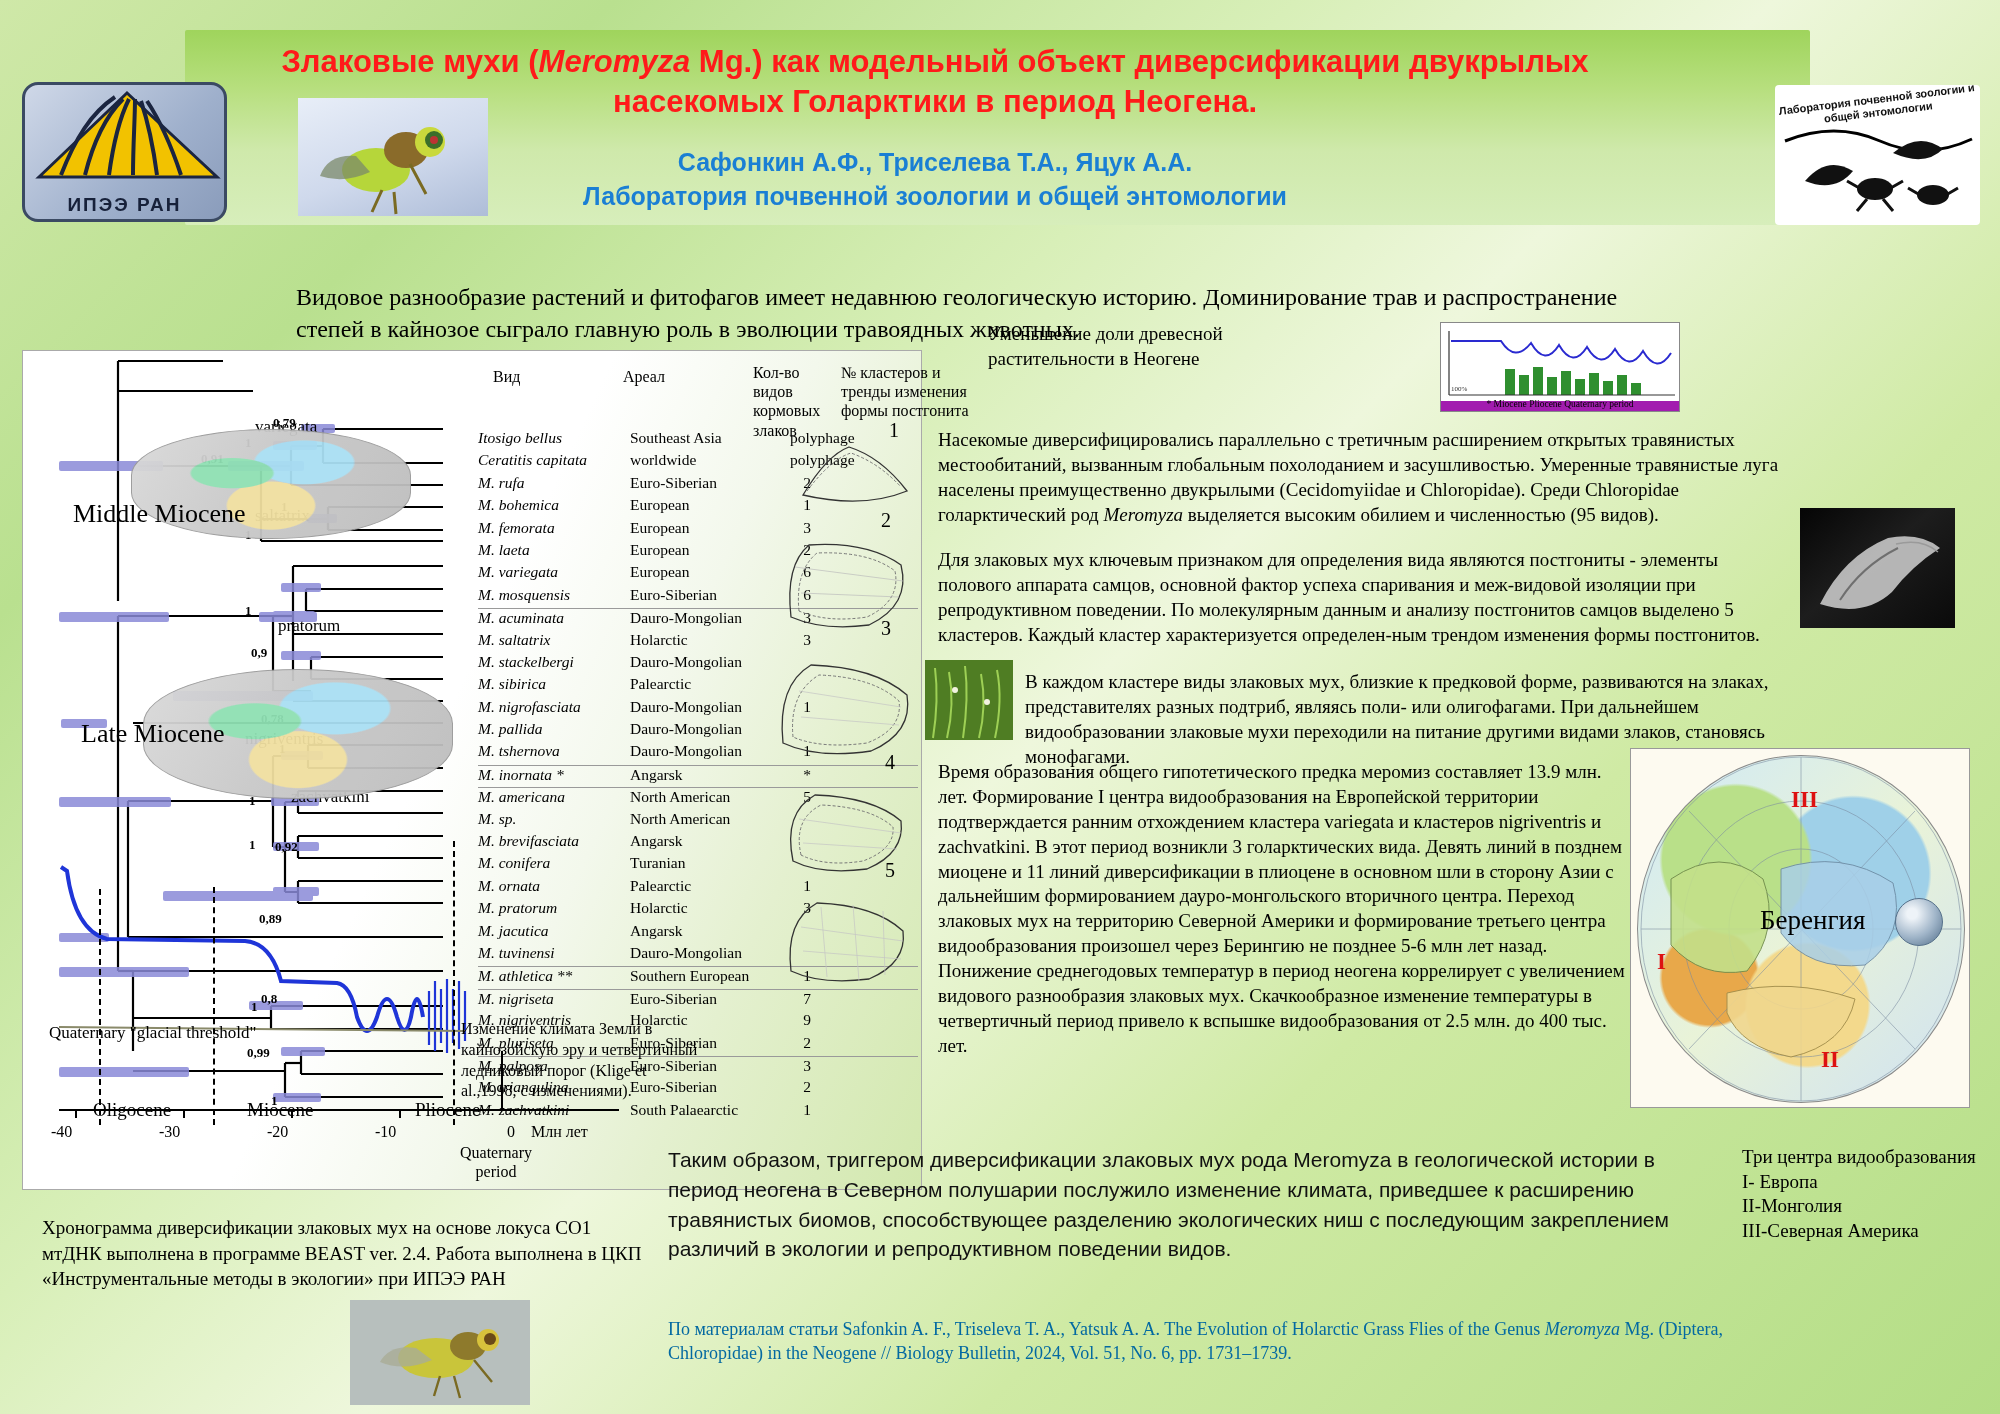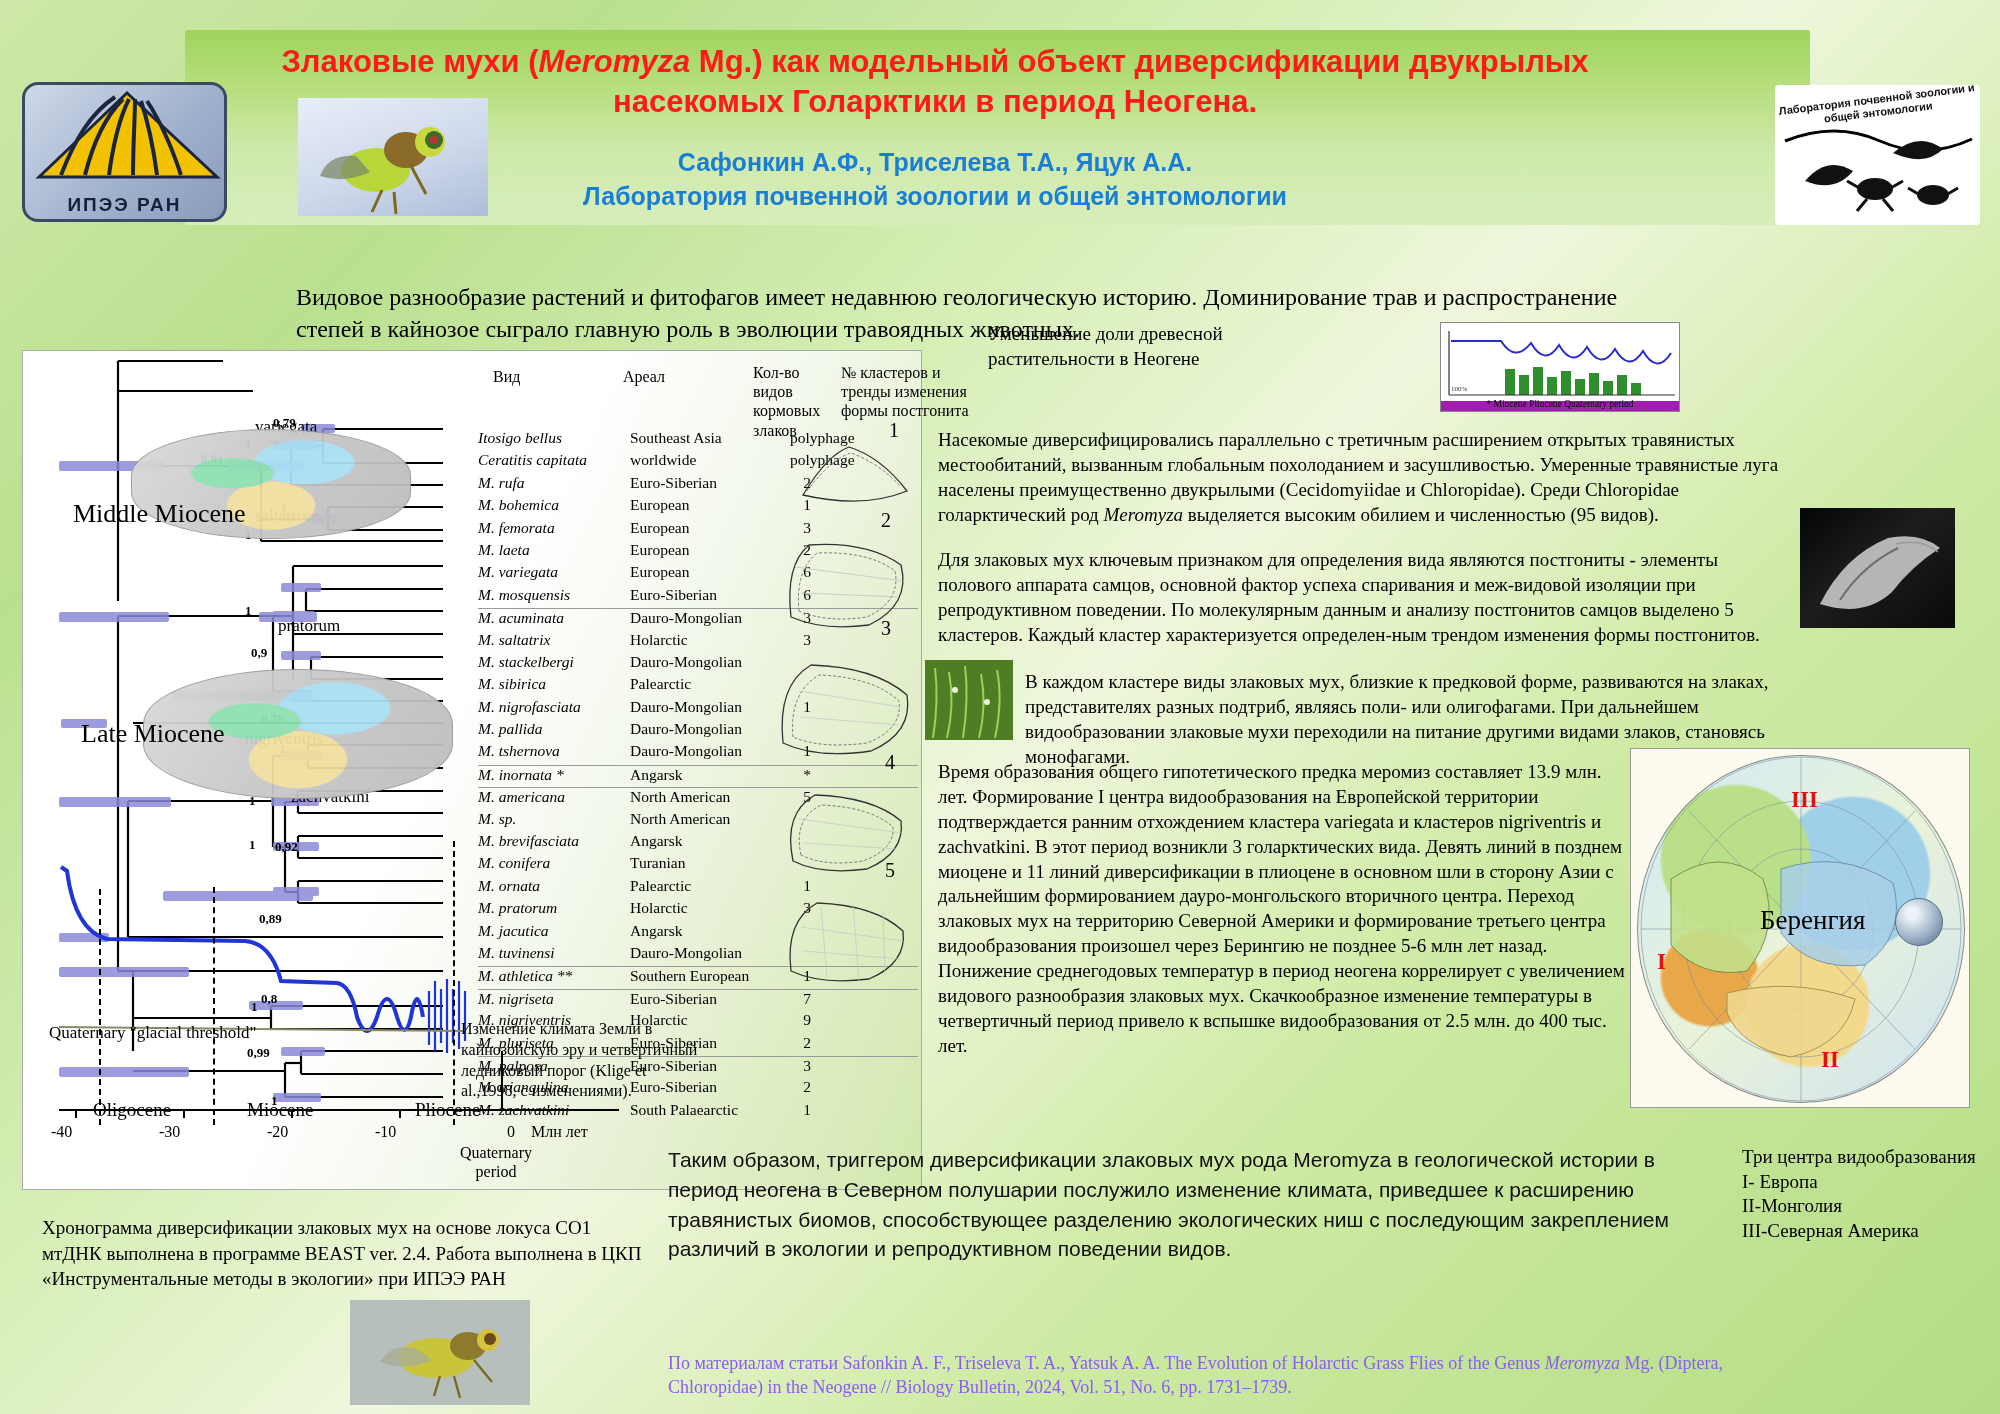--- a/index.html
+++ b/index.html
@@ -167,21 +167,21 @@
     font-size:19px; line-height:1.30; color:#000;
   }
 
   
   #conclusion {
     position:absolute; left:668px; top:1145px; width:1050px;
     font-family:"Liberation Sans", sans-serif; font-size:21px; line-height:1.42; color:#111;
   }
   #refnote {
     position:absolute; left:668px; top:1318px; width:1080px;
-    font-size:18px; line-height:1.33; color:#8b5cf6;margin-top:34px;
+    font-size:18px; line-height:1.33; color:#0369a1;
   }
   #refnote .it { font-style:italic; }
   #footnote-left {
     position:absolute; left:42px; top:1215px; width:600px;
     font-size:19px; line-height:1.35; color:#000;
   }
 </style>
 </head>
 <body>
 

